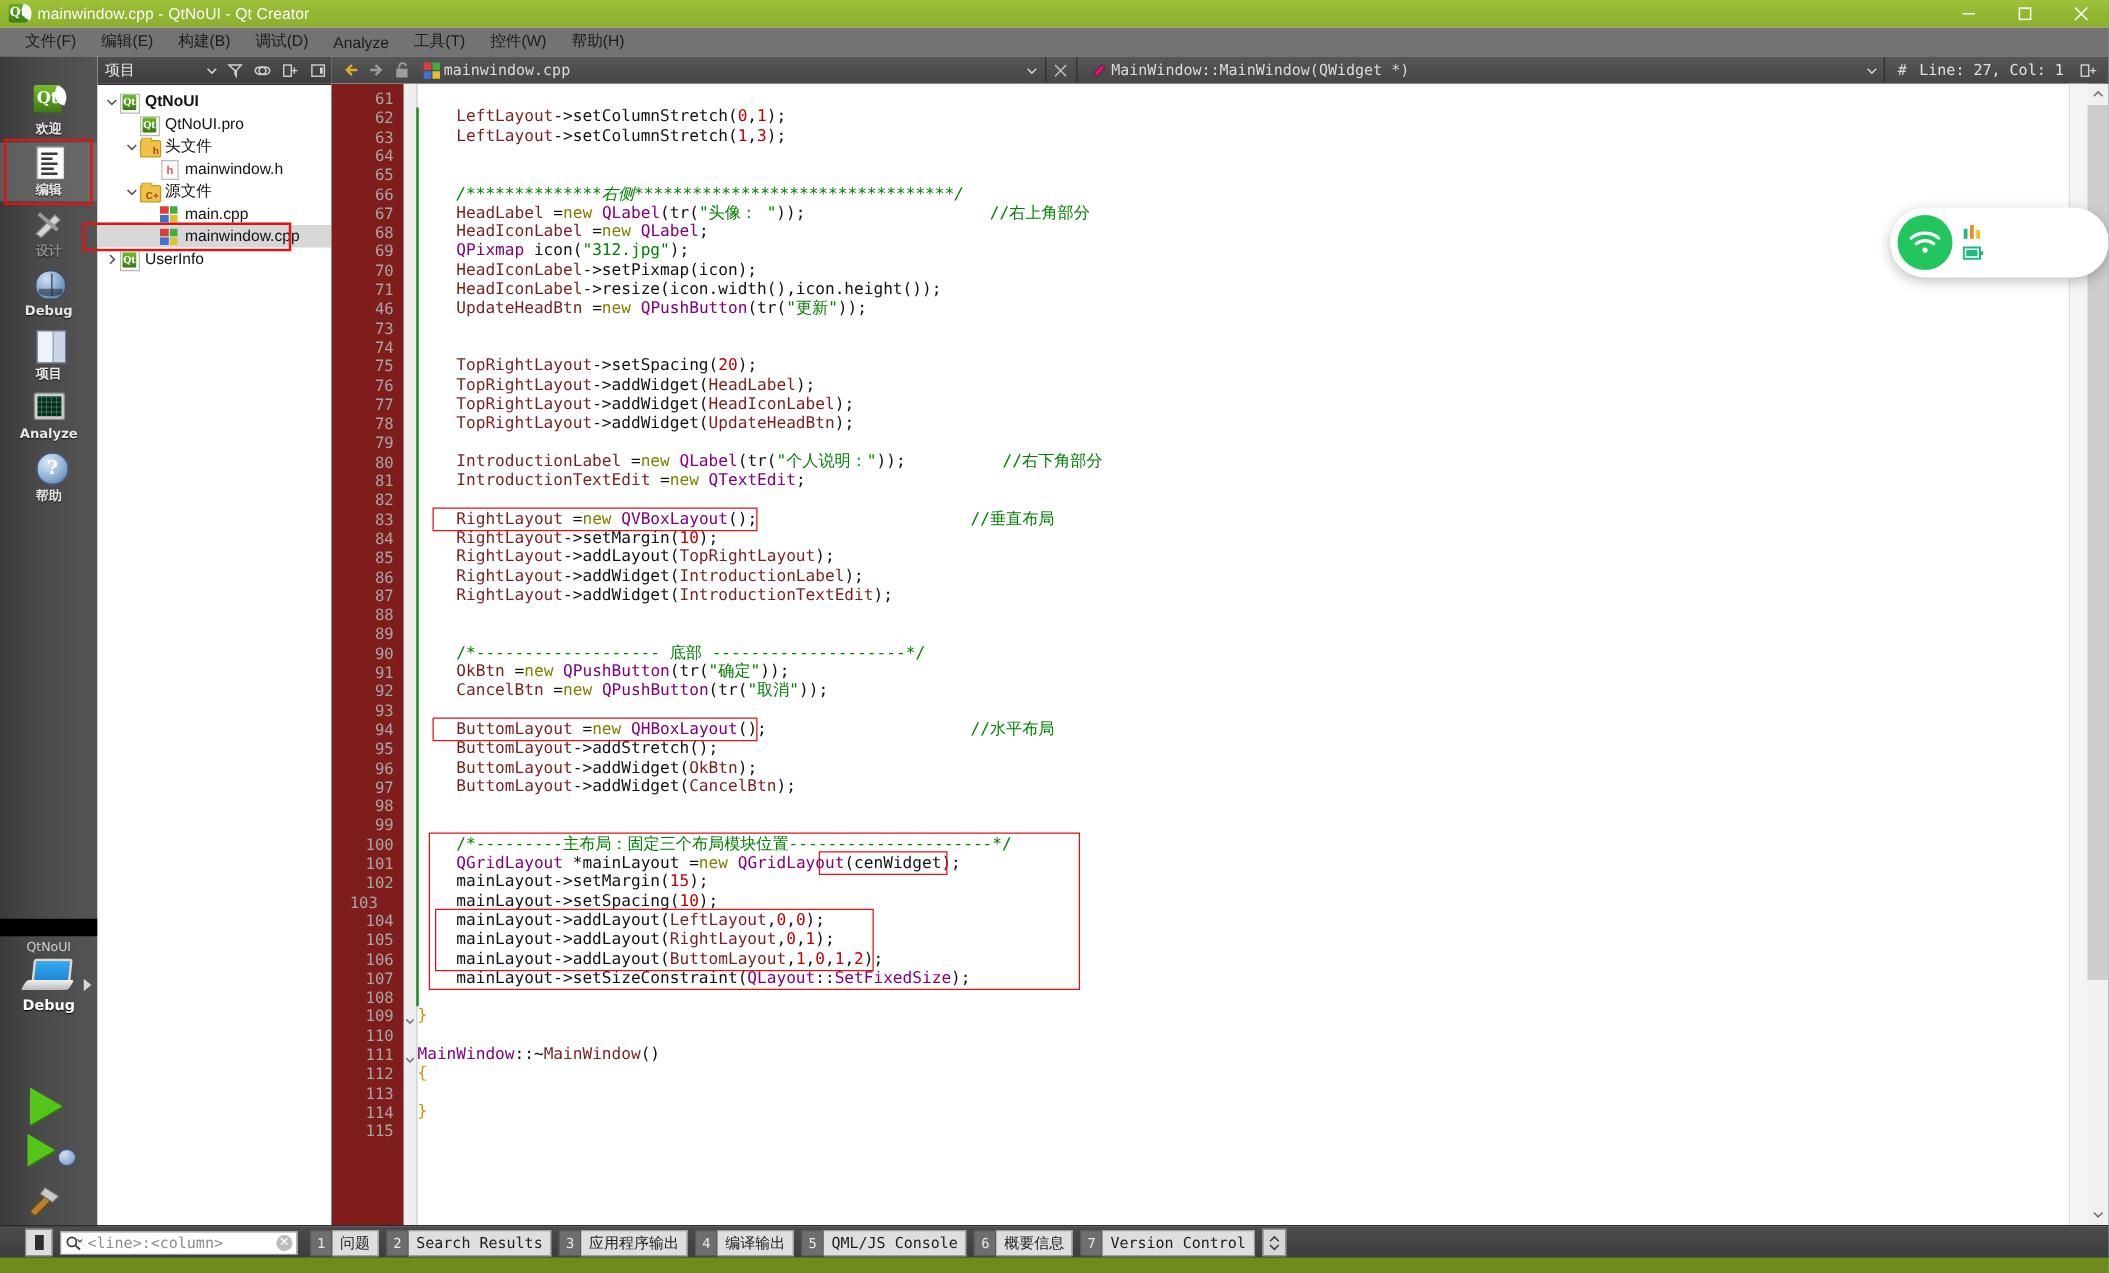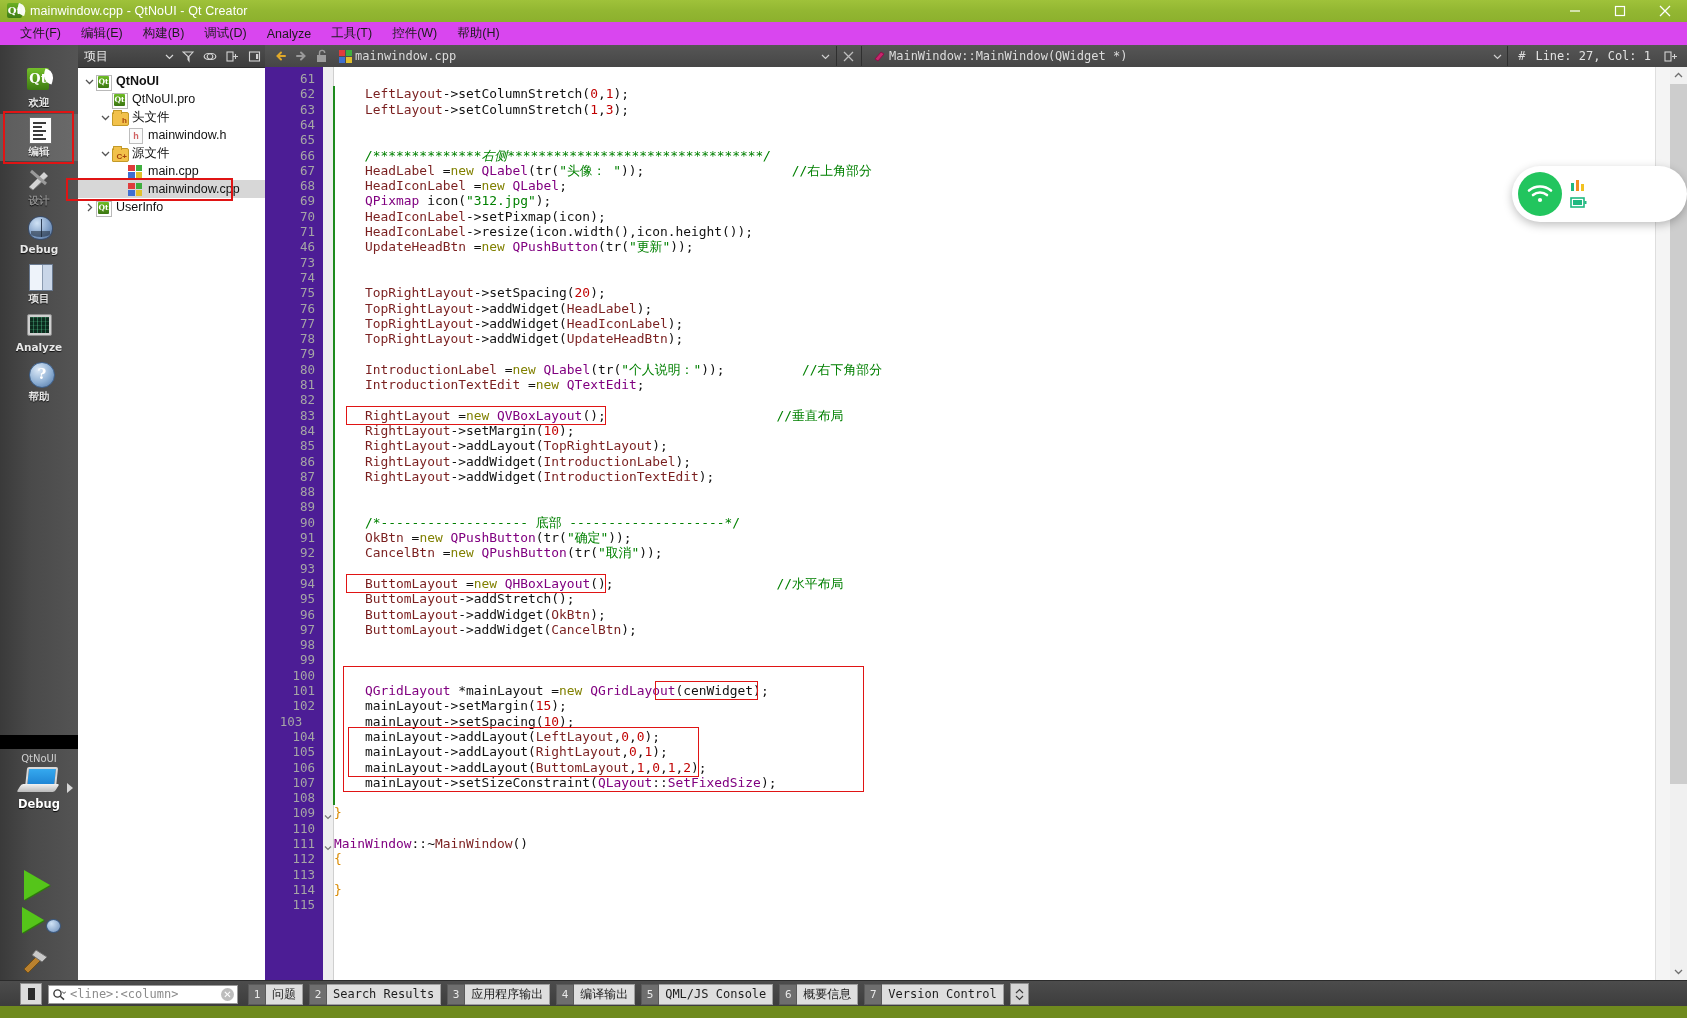--- a/index.html
+++ b/index.html
@@ -28,21 +28,21 @@
     position:absolute;right:-2px;top:1px;width:9px;height:11px;
     background:#ffffff;border-radius:0 80% 0 80%;transform:rotate(18deg);opacity:.95;
   }
   .tb-title{font-size:12.5px;color:#fff;letter-spacing:.1px;}
   .tb-btns{margin-left:auto;display:flex;height:22px;}
   .tb-btn{width:45px;height:22px;display:flex;align-items:center;justify-content:center;}
   .tb-btn svg{display:block;}
 
   
   .menubar{
-    position:absolute;left:0;top:22px;width:1687px;height:23px;background:#d946ef;
+    position:absolute;left:0;top:22px;width:1687px;height:23px;background:#737373;
     display:flex;align-items:center;padding-left:10px;box-sizing:border-box;
   }
   .menu-item{padding:3px 10px;font-size:12.5px;color:#1c1c1c;white-space:nowrap;}
 
   
   .modebar{
     position:absolute;left:0;top:45px;width:78px;height:973px;
     background:linear-gradient(to right,#3a3a3a 0%,#4a4a4a 40%,#545454 100%);
   }
   .modebar .topgap{height:20px;}
@@ -155,21 +155,21 @@
   .etb-ico{width:20px;height:20px;display:flex;align-items:center;justify-content:center;}
   .etb-lbl{color:#dcdcdc;font-size:12px;font-family:"DejaVu Sans Mono",monospace;white-space:nowrap;}
   .etb-combo{display:flex;align-items:center;height:20px;min-width:0;}
   .etb-caret{width:16px;height:20px;display:flex;align-items:center;justify-content:center;}
   .etb-spacer{flex:1 1 auto;}
   .lineinfo{color:#e2e2e2;font-size:12px;font-family:"DejaVu Sans Mono",monospace;
     padding:0 10px;white-space:nowrap;}
 
   
   .editor{position:absolute;left:265px;top:67px;width:1405px;height:913px;background:#ffffff;overflow:hidden;}
-  .gutter{position:absolute;left:0;top:0;width:58px;height:913px;background:#4c1d95;}
+  .gutter{position:absolute;left:0;top:0;width:58px;height:913px;background:#7f1d1d;}
   .gutter .num{position:absolute;right:8px;width:48px;text-align:right;color:#a6a6a6;
     font-family:"DejaVu Sans Mono",monospace;font-size:12.5px;line-height:15.3px;}
   .fold{position:absolute;left:58px;top:0;width:10px;height:913px;background:#efefef;
     border-right:1px solid #cfcfcf;}
   .codearea{position:absolute;left:69px;top:0;right:0;height:913px;}
   .cl{position:absolute;left:0;white-space:pre;
     font-family:"DejaVu Sans Mono",monospace;font-size:12.9px;line-height:15.3px;color:#111;}
   .k{color:#808000;}          
   .ty{color:#800080;}         
   .id{color:#7a1f1f;}
@@ -643,20 +643,21 @@
         <div class="cl" style="top: 447.7px;"><span class="cm">    /*------------------- 底部 --------------------*/</span></div>
         <div class="cl" style="top: 463px;"><span class="pl">    </span><span class="id">OkBtn</span><span class="pl"> =</span><span class="k">new</span><span class="pl"> </span><span class="ty">QPushButton</span><span class="pl">(tr(</span><span class="str">"确定"</span><span class="pl">));</span></div>
         <div class="cl" style="top: 478.3px;"><span class="pl">    </span><span class="id">CancelBtn</span><span class="pl"> =</span><span class="k">new</span><span class="pl"> </span><span class="ty">QPushButton</span><span class="pl">(tr(</span><span class="str">"取消"</span><span class="pl">));</span></div>
         <div class="cl" style="top: 493.6px;"></div>
         <div class="cl" style="top: 508.9px;"><span class="pl">    </span><span class="id">ButtomLayout</span><span class="pl"> =</span><span class="k">new</span><span class="pl"> </span><span class="ty">QHBoxLayout</span><span class="pl">();</span><span class="cm">                     //水平布局</span></div>
         <div class="cl" style="top: 524.2px;"><span class="pl">    </span><span class="id">ButtomLayout</span><span class="pl">-&gt;addStretch();</span></div>
         <div class="cl" style="top: 539.5px;"><span class="pl">    </span><span class="id">ButtomLayout</span><span class="pl">-&gt;addWidget(</span><span class="id">OkBtn</span><span class="pl">);</span></div>
         <div class="cl" style="top: 554.8px;"><span class="pl">    </span><span class="id">ButtomLayout</span><span class="pl">-&gt;addWidget(</span><span class="id">CancelBtn</span><span class="pl">);</span></div>
         <div class="cl" style="top: 570.1px;"></div>
         <div class="cl" style="top: 585.4px;"></div>
+        <div class="cl" style="top: 600.7px;"><span class="cm">    /*---------主布局：固定三个布局模块位置---------------------*/</span></div>
         <div class="cl" style="top: 616px;"><span class="pl">    </span><span class="ty">QGridLayout</span><span class="pl"> *mainLayout =</span><span class="k">new</span><span class="pl"> </span><span class="ty">QGridLayout</span><span class="pl">(cenWidget);</span></div>
         <div class="cl" style="top: 631.3px;"><span class="pl">    mainLayout-&gt;setMargin(</span><span class="num">15</span><span class="pl">);</span></div>
         <div class="cl" style="top: 646.6px;"><span class="pl">    mainLayout-&gt;setSpacing(</span><span class="num">10</span><span class="pl">);</span></div>
         <div class="cl" style="top: 661.9px;"><span class="pl">    mainLayout-&gt;addLayout(</span><span class="id">LeftLayout</span><span class="pl">,</span><span class="num">0</span><span class="pl">,</span><span class="num">0</span><span class="pl">);</span></div>
         <div class="cl" style="top: 677.2px;"><span class="pl">    mainLayout-&gt;addLayout(</span><span class="id">RightLayout</span><span class="pl">,</span><span class="num">0</span><span class="pl">,</span><span class="num">1</span><span class="pl">);</span></div>
         <div class="cl" style="top: 692.5px;"><span class="pl">    mainLayout-&gt;addLayout(</span><span class="id">ButtomLayout</span><span class="pl">,</span><span class="num">1</span><span class="pl">,</span><span class="num">0</span><span class="pl">,</span><span class="num">1</span><span class="pl">,</span><span class="num">2</span><span class="pl">);</span></div>
         <div class="cl" style="top: 707.8px;"><span class="pl">    mainLayout-&gt;setSizeConstraint(</span><span class="ty">QLayout</span><span class="pl">::</span><span class="ty">SetFixedSize</span><span class="pl">);</span></div>
         <div class="cl" style="top: 723.1px;"></div>
         <div class="cl" style="top: 738.4px;"><span class="brace">}</span></div>
         <div class="cl" style="top: 753.7px;"></div>

